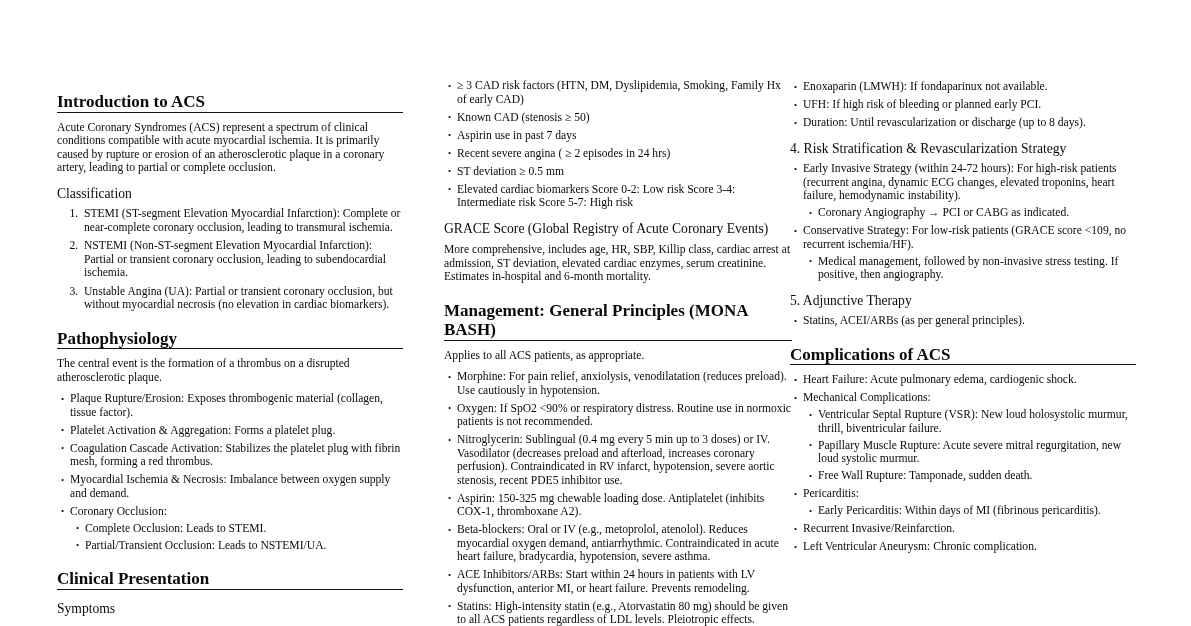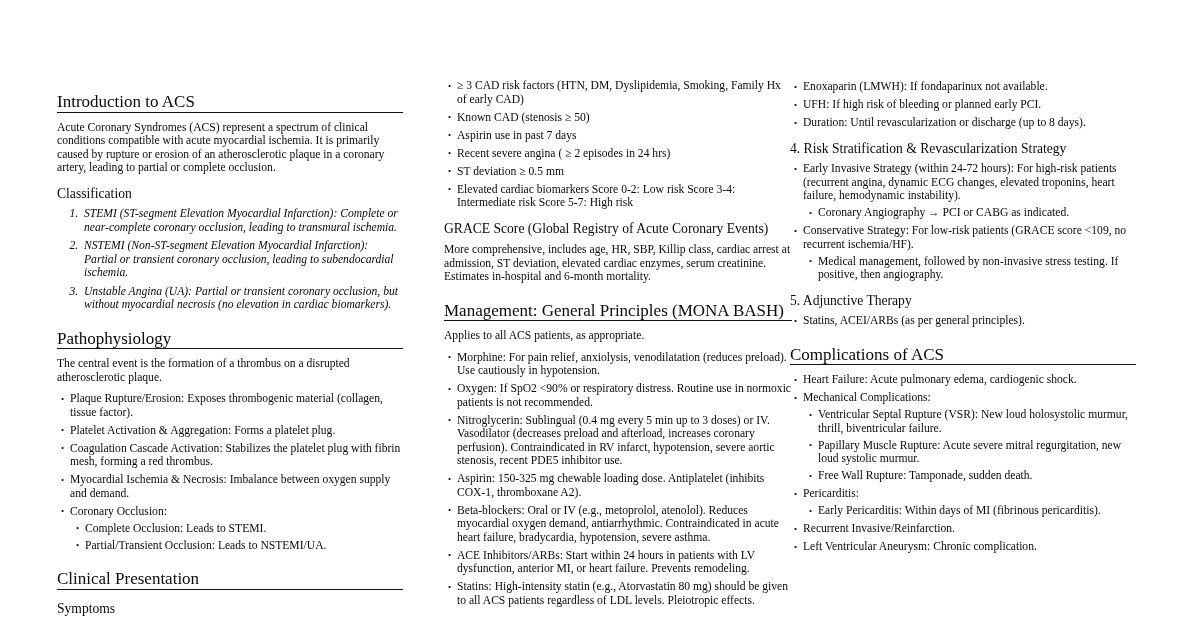--- a/index.html
+++ b/index.html
@@ -11,33 +11,33 @@
     font-family:"Liberation Serif", "DejaVu Serif", serif;
     color:#0a0a0a;
     -webkit-font-smoothing:antialiased;
   }
   .col { position:absolute; font-size:11.6px; line-height:13.5px; }
   #col-left   { left:57px;  top:92px; width:346px; }
   #col-middle { left:444px; top:79px; width:348px; }
   #col-right  { left:790px; top:80px; width:346px; }
 
   h2 {
-    font-size:17px; font-weight:normal; line-height:1.15;
+    font-size:17px; font-weight:bold; line-height:1.15;
     margin:17px 0 8px 0; 
     border-bottom:1.6px solid #111;
   }
   h3 { font-size:13.6px; font-weight:normal; line-height:1.15; margin:11px 0 5px 0; }
   p  { margin:7px 0 8px 0; }
   .col > :first-child { margin-top:0; }
 
   ul, ol { margin:6px 0 9px 0; }
   ul { list-style:none; padding-left:13px; }
   ol { padding-left:24px; }
   li { margin:0 0 4.5px 0; position:relative; }
-  ol li { padding-left:3px; margin-bottom:5px;font-style:italic; }
+  ol li { padding-left:3px; margin-bottom:5px; }
   ul > li::before {
     content:"\2022";
     position:absolute; left:-9px; top:1.5px;
     font-size:9px; line-height:11px;
   }
   ul ul { margin:3.5px 0 2px 0; padding-left:15px; }
   ul ul li { margin-bottom:3.5px; }
 </style>
 </head>
 <body>

